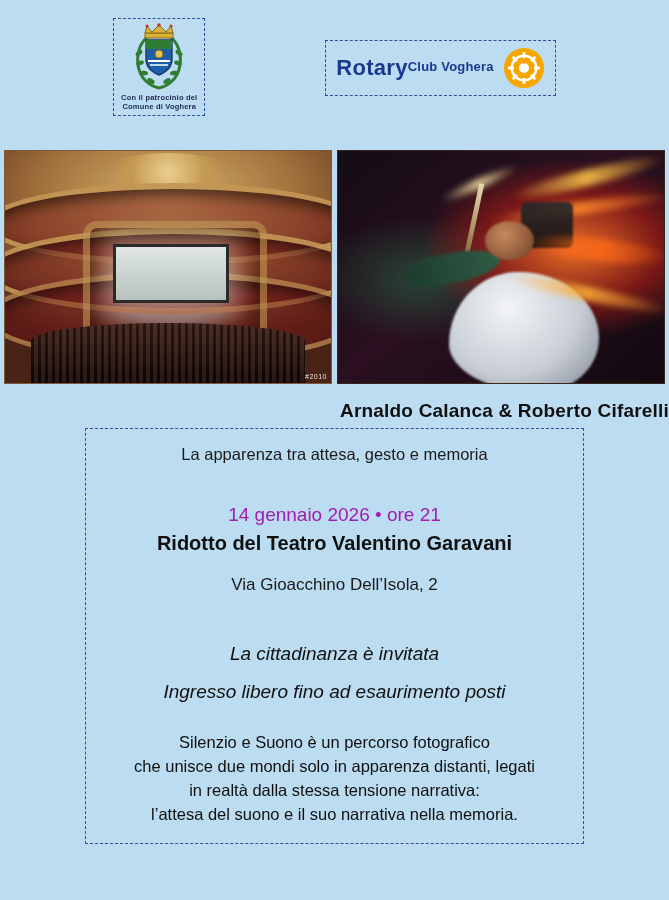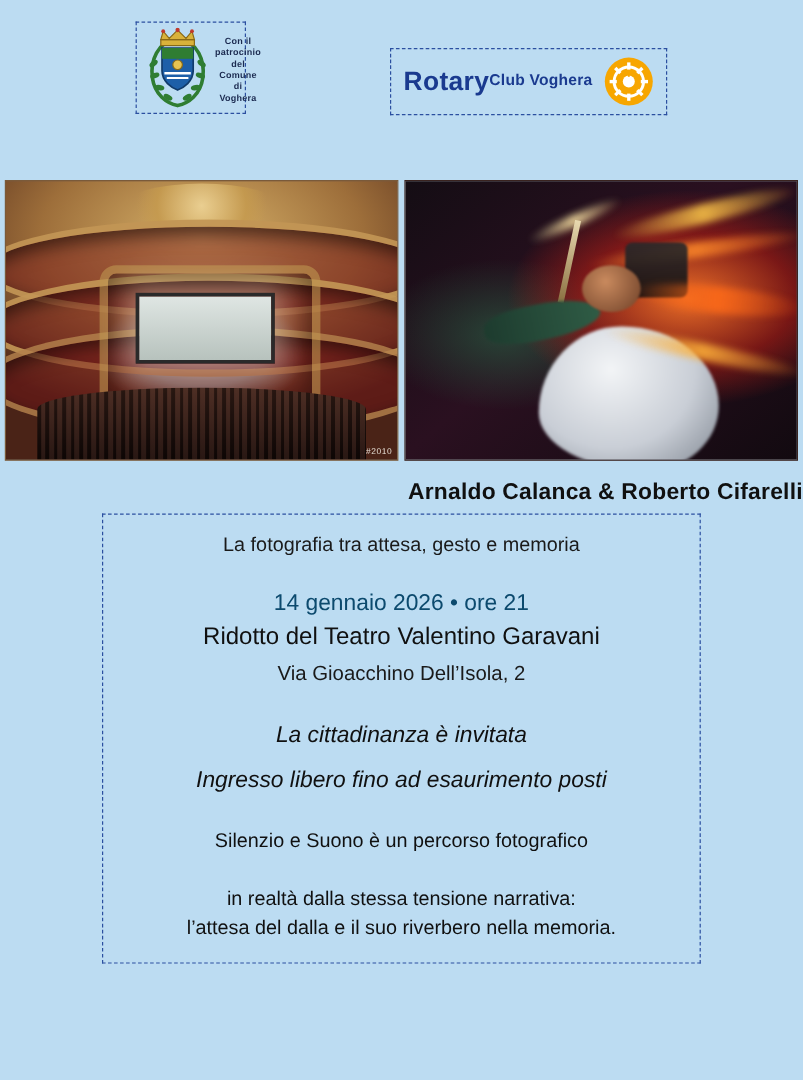--- a/index.html
+++ b/index.html
@@ -25,21 +25,21 @@
     padding-top: 18px;
     box-sizing: border-box;
   }
 
   .crest-block {
     width: 92px;
     border: 1px dashed #2b4fa0;
     padding: 4px 3px 3px 3px;
     box-sizing: border-box;
     display: flex;
-    flex-direction: row;
+    flex-direction: column;
     align-items: center;
   }
   .crest {
     width: 62px;
     height: 68px;
     position: relative;
   }
   .crest svg { display:block; }
   .crest-caption {
     font-size: 7.5px;
@@ -267,44 +267,44 @@
   .subtitle {
     text-align: center;
     font-size: 16.5px;
     color: #1a1a1a;
     margin-top: 8px;
   }
 
   .date-line {
     text-align: center;
     font-size: 19px;
-    color: #0c4a6e;
-    margin-top: 28px;
+    color: #a21caf;
+    margin-top: 40px;
   }
   .venue {
     text-align: center;
     font-size: 20px;
-    font-weight: normal;
+    font-weight: bold;
     color: #101010;
     margin-top: 6px;
   }
   .address {
     text-align: center;
     font-size: 17px;
     color: #1a1a1a;
-    margin-top: 9px;
+    margin-top: 20px;
   }
 
   .invite1, .invite2 {
     text-align: center;
     font-size: 19px;
     font-style: italic;
     color: #101010;
   }
-  .invite1 { margin-top: 30px; }
+  .invite1 { margin-top: 48px; }
   .invite2 { margin-top: 16px; }
 
   .descr {
     text-align: center;
     font-size: 16.5px;
     color: #101010;
     margin-top: 28px;
     line-height: 1.45;
   }
 </style>
@@ -400,28 +400,28 @@
     <div class="arm"></div>
     <div class="head"></div>
     <div class="shirt"></div>
     <div class="streak s4"></div>
   </div>
 </div>
 
 <div class="authors">Arnaldo Calanca &amp; Roberto Cifarelli</div>
 
 <div class="dashed-box">
-  <div class="subtitle">La fotografia tra attesa, gesto e memoria</div>
+  <div class="subtitle">La apparenza tra attesa, gesto e memoria</div>
 
   <div class="date-line">14 gennaio 2026 • ore 21</div>
   <div class="venue">Ridotto del Teatro Valentino Garavani</div>
   <div class="address">Via Gioacchino Dell’Isola, 2</div>
 
   <div class="invite1">La cittadinanza è invitata</div>
   <div class="invite2">Ingresso libero fino ad esaurimento posti</div>
 
   <div class="descr">
     <span>Silenzio e Suono è un percorso fotografico</span><br>
-    <br>
+    <span>che unisce due mondi solo in apparenza distanti, legati</span><br>
     <span>in realtà dalla stessa tensione narrativa:</span><br>
-    <span>l’attesa del dalla e il suo riverbero nella memoria.</span>
+    <span>l’attesa del suono e il suo narrativa nella memoria.</span>
   </div>
 </div>
 
 </body></html>

